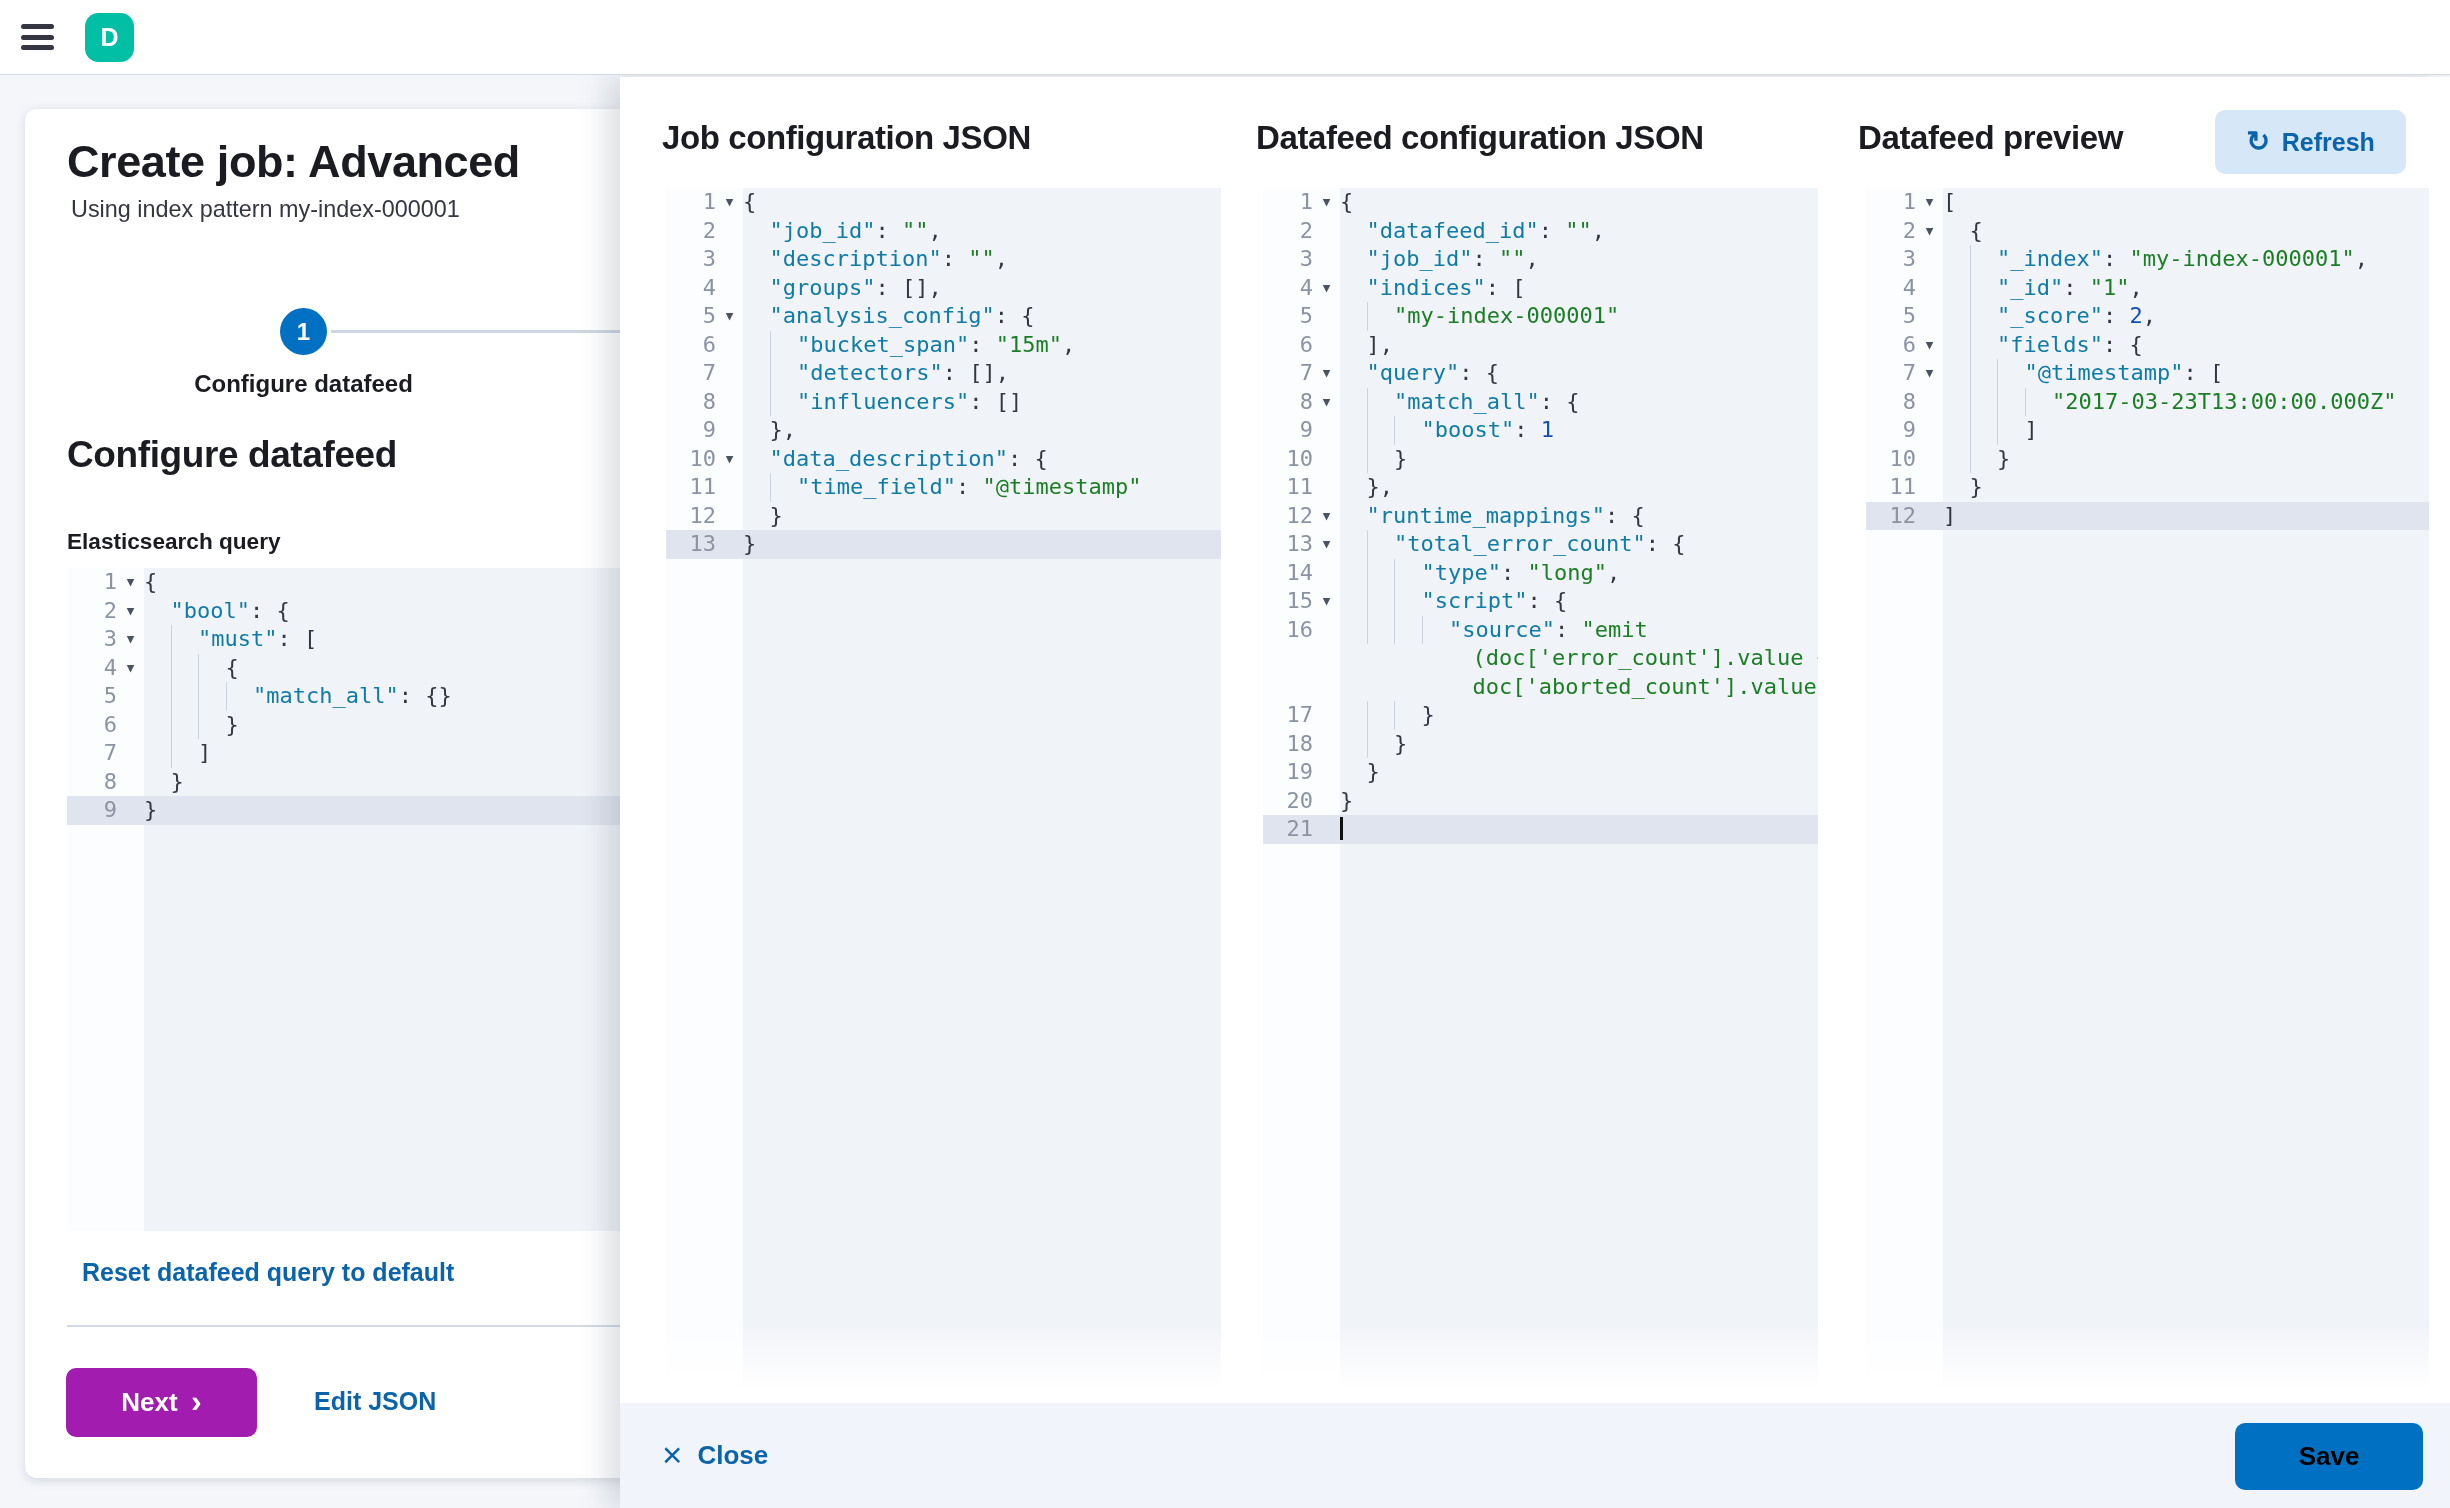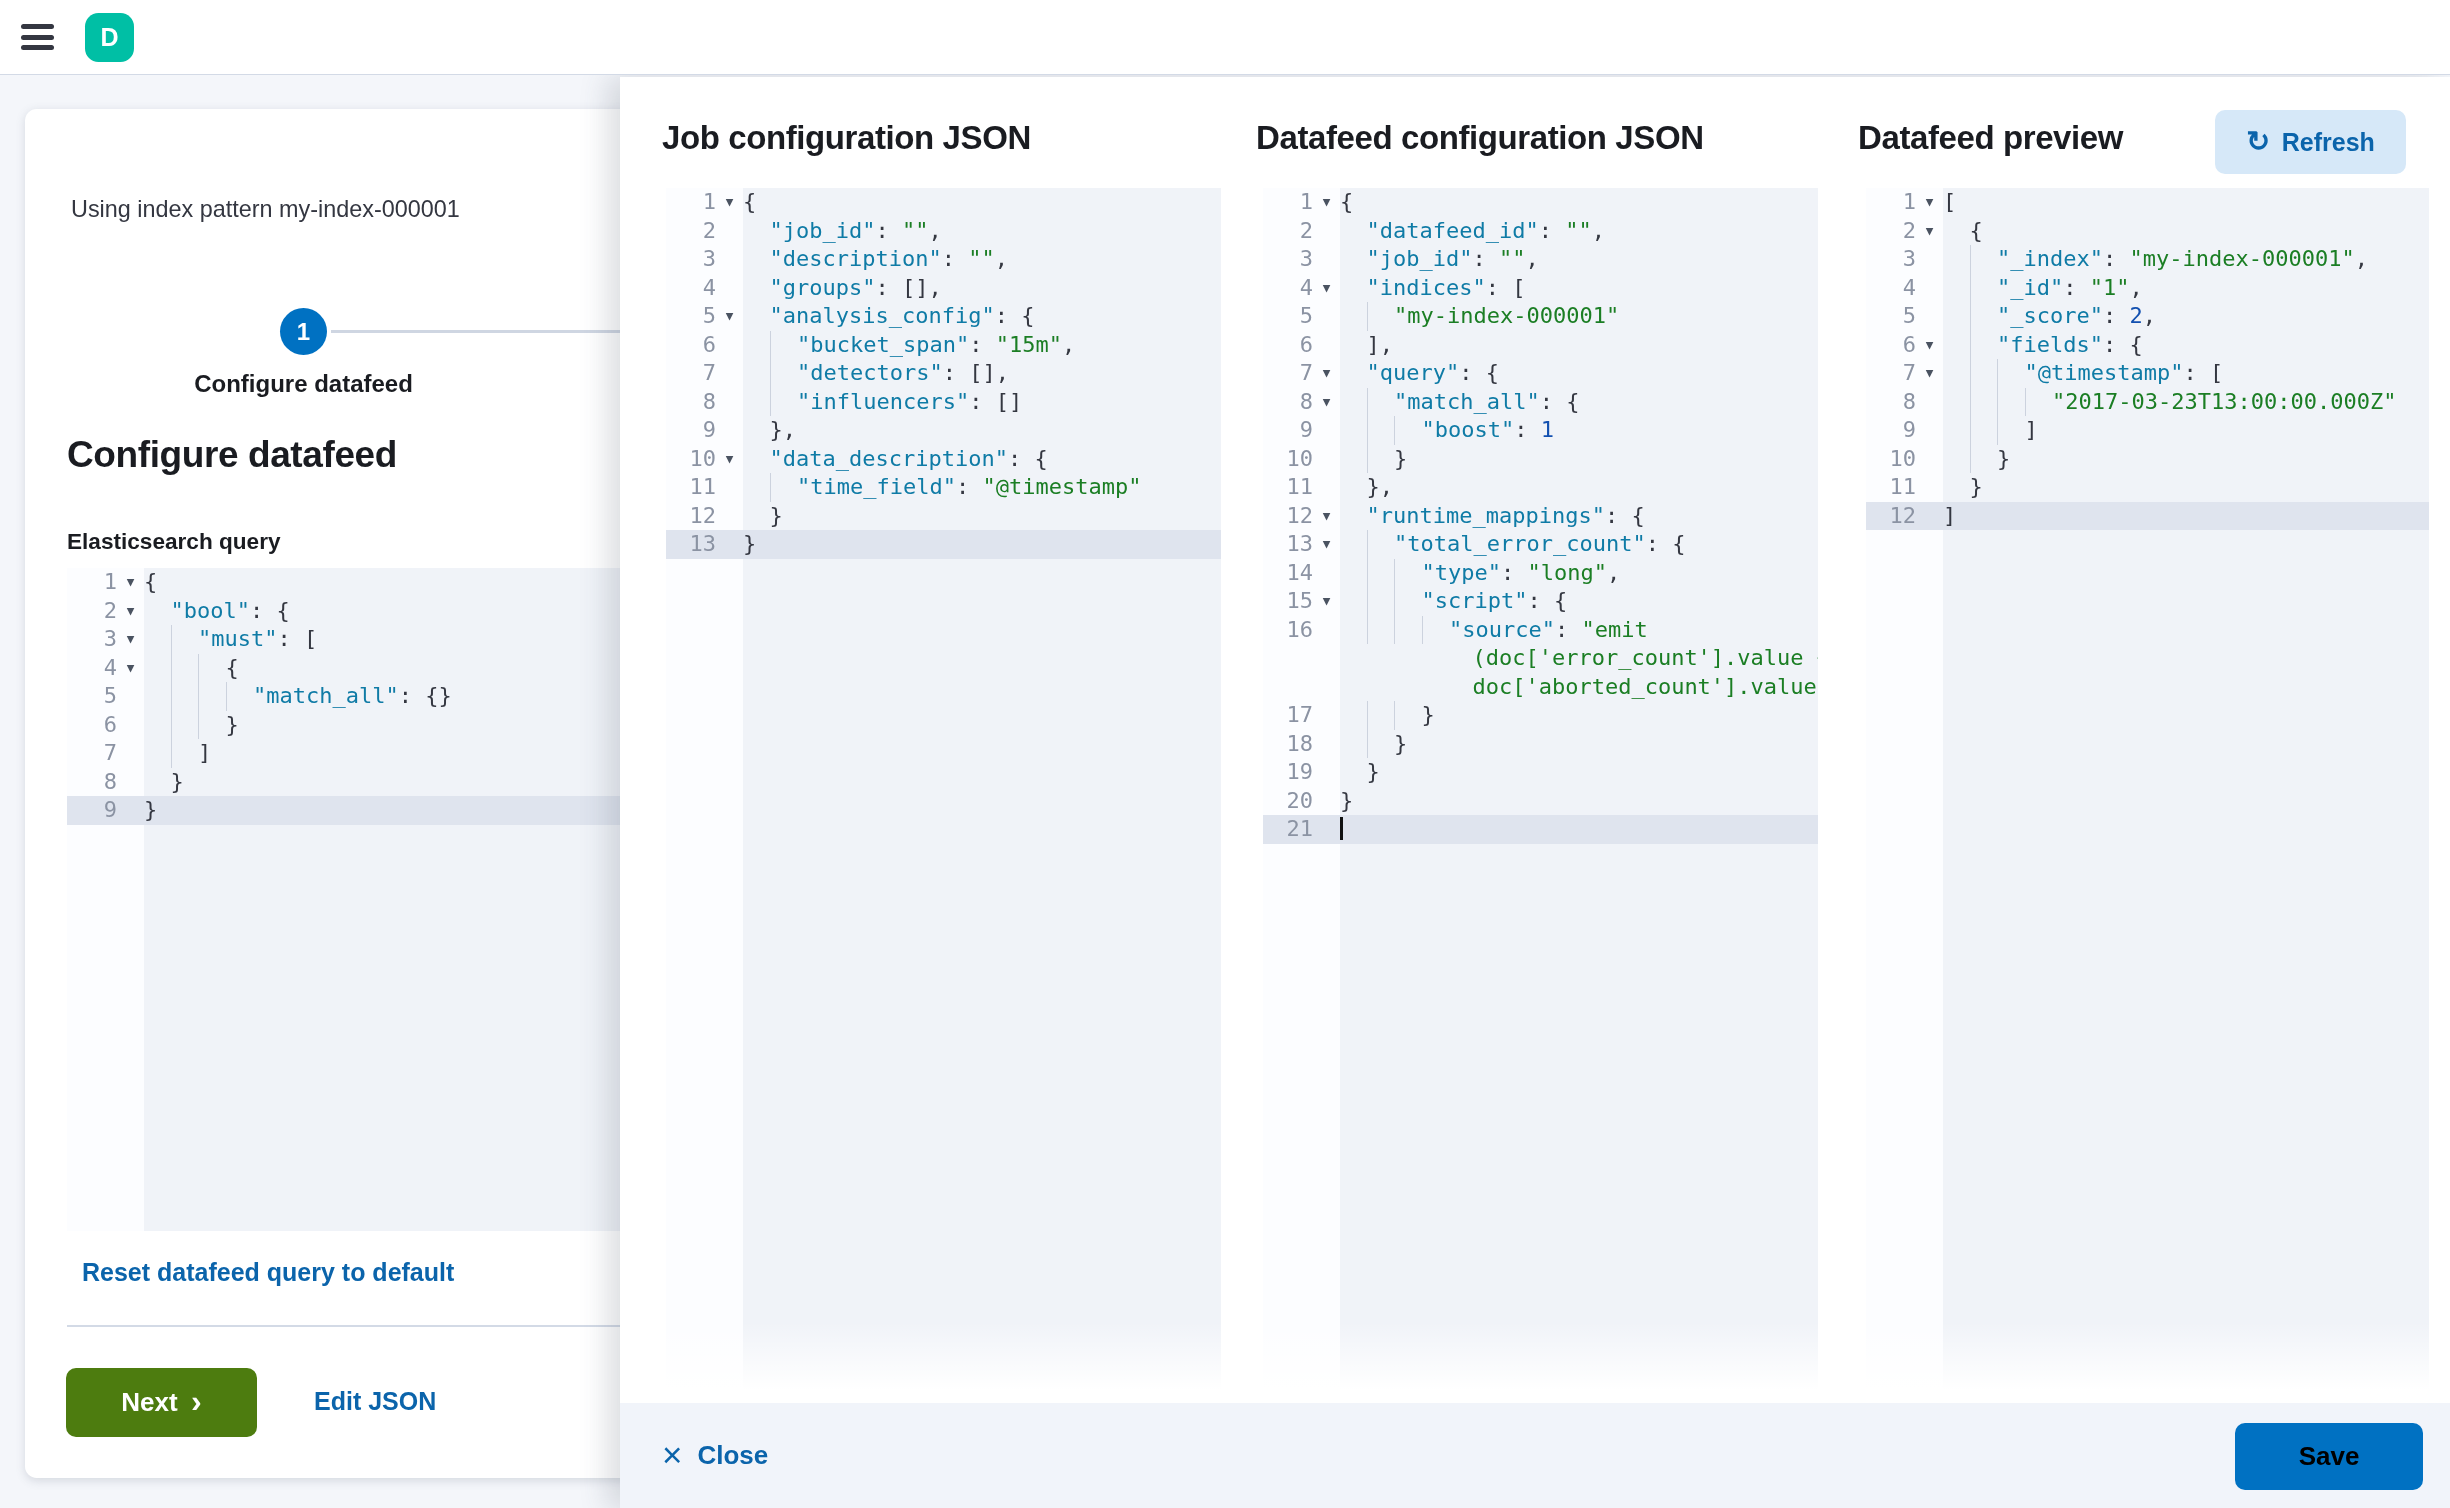--- a/index.html
+++ b/index.html
@@ -33,21 +33,21 @@
   .step-circle { position:absolute; left:255px; top:199px; width:47px; height:47px; border-radius:50%;
            background:#0071c2; color:#fff; font-size:24px; font-weight:600; display:flex; align-items:center;
            justify-content:center; cursor:pointer; }
   .step-line { position:absolute; left:306px; top:221px; width:318px; height:2.5px; background:#cfd6e2; }
   .step-label { position:absolute; left:153px; top:261px; width:251px; text-align:center; font-size:24px; font-weight:700; }
   .section-heading { position:absolute; left:42px; top:325px; font-size:37px; font-weight:700; letter-spacing:-0.4px; }
   .query-label { position:absolute; left:42px; top:420px; font-size:22.6px; font-weight:700; }
   .es-editor { position:absolute; left:42px; top:459px; width:603px; height:663px; overflow:hidden; }
   .reset-link { position:absolute; left:57px; top:1137px; font-size:25px; font-weight:600; color:#0b64ab; cursor:pointer;margin-top:12px; }
   .panel-divider { position:absolute; left:42px; top:1216px; width:603px; height:1.7px; background:#d3dae6; }
-  .next-btn { position:absolute; left:41px; top:1259px; width:191px; height:69px; background:#4d7c0f; color:#fff;
+  .next-btn { position:absolute; left:41px; top:1259px; width:191px; height:69px; background:#a21caf; color:#fff;
            border:none; border-radius:10px; font-size:26px; font-weight:600; cursor:pointer;
            display:flex; align-items:center; justify-content:center; gap:13.4px; font-family:inherit; }
   .next-chevron { font-size:32px; line-height:1; margin-top:-3.3px; }
   .editjson-link { position:absolute; left:289px; top:1278px; font-size:25px; font-weight:600; color:#0b64ab; cursor:pointer; }
 
   
   .flyout { position:absolute; left:620px; top:77px; width:1830px; height:1432px; background:#fff;
             box-shadow:-13.4px 0 27px rgba(60,70,90,0.18); z-index:20; }
   .fly-col-title { position:absolute; font-size:33px; font-weight:700; letter-spacing:-0.4px; top:42px; }
   .t1 { left:42px; } .t2 { left:636px; } .t3 { left:1238px; }
@@ -93,20 +93,21 @@
     <div class="menu-glyph">
         <i></i>
         <i></i>
         <i></i>
       </div>
   </div>
   <div class="avatar">D</div>
 </header>
 
 <section class="panel">
+  <h1 class="panel-title">Create job: Advanced</h1>
   <div class="panel-subtitle">Using index pattern my-index-000001</div>
 
   <div class="step-circle">1</div>
   <div class="step-line"></div>
   <div class="step-label">Configure datafeed</div>
 
   <h2 class="section-heading">Configure datafeed</h2>
   <div class="query-label">Elasticsearch query</div>
 
   <div class="es-editor">

